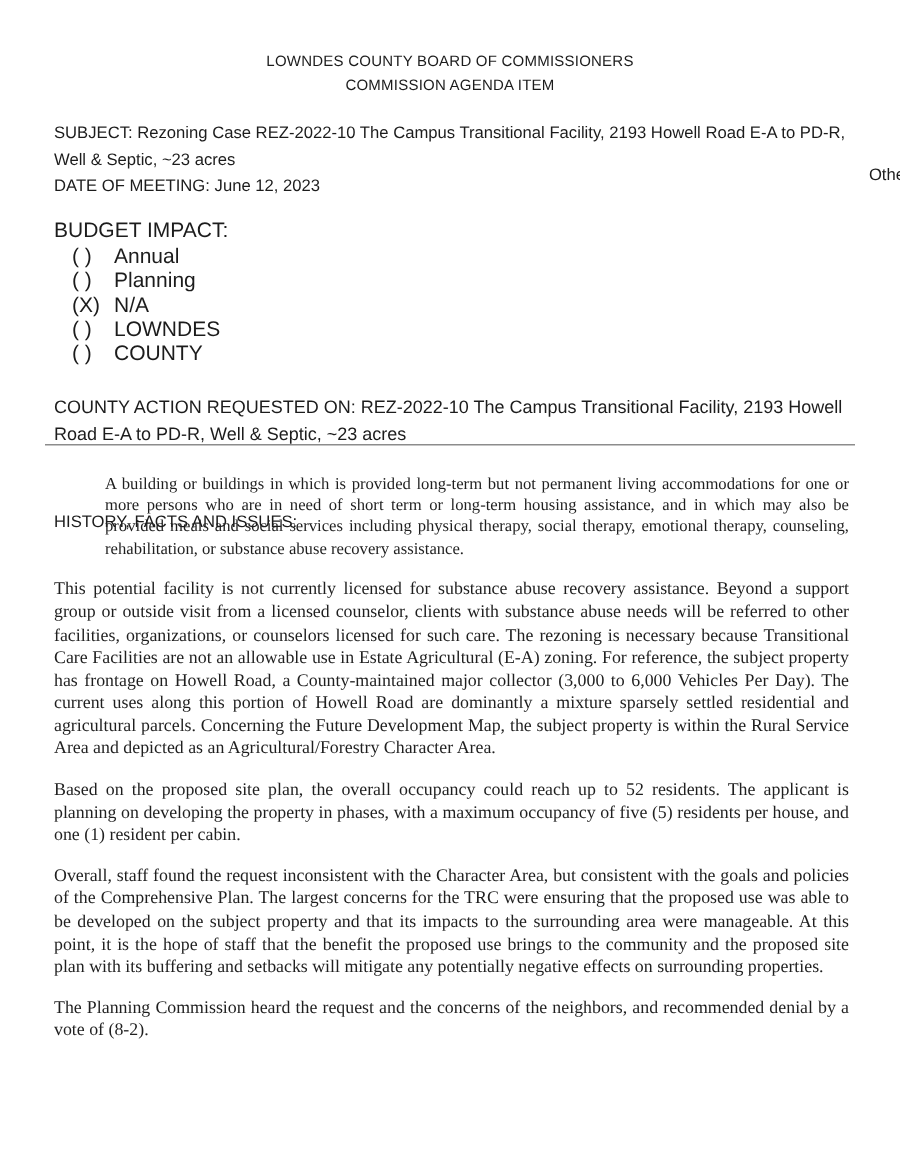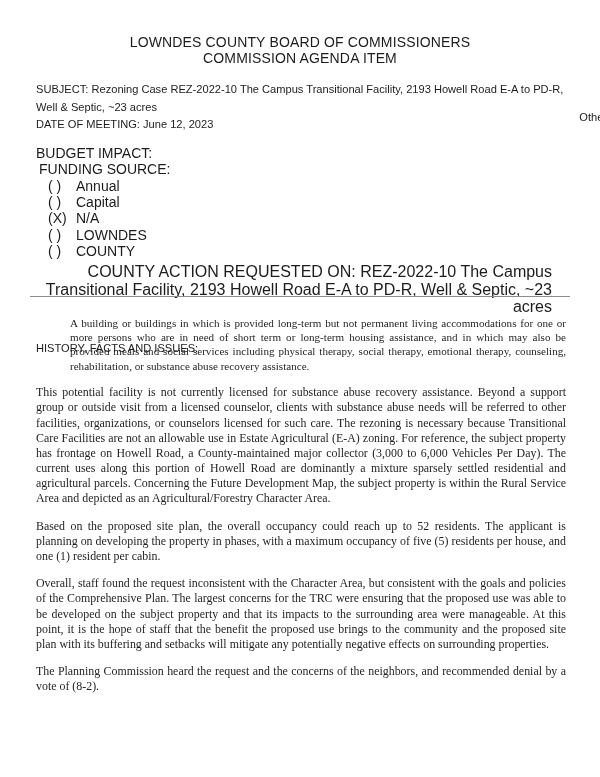--- a/index.html
+++ b/index.html
@@ -26,21 +26,21 @@
 
   
   .doc-header {
     position: absolute;
     left: 0;
     top: 34px;
     width: 600px;
     text-align: center;
   }
   .doc-header .line {
-    font-size: 14px;
+    font-size: 10px;
     letter-spacing: 0.15px;
     line-height: 16px;
     white-space: nowrap;
   }
 
   
   .subject-block {
     position: absolute;
     left: 36px;
     top: 81px;
@@ -92,26 +92,25 @@
     text-align: left;
     padding-left: 4px;
   }
   .funding-list .fname {
     display: inline-block;
   }
 
   
   .county-action {
     position: absolute;
-    left: 24px;
+    left: 36px;
     top: 263px;
     width: 528px;
-    font-size: 16px;
+    font-size: 12px;
     line-height: 17.5px;
-    text-align: right;
   }
   .rule {
     position: absolute;
     left: 30px;
     top: 296px;
     width: 540px;
     height: 0;
     border-top: 1px solid #8c8c8c;
   }
 
@@ -156,29 +155,28 @@
     <div class="line sans">COMMISSION AGENDA ITEM</div>
   </div>
 
   <div class="subject-block sans">SUBJECT: Rezoning Case REZ-2022-10 The Campus Transitional Facility, 2193 Howell Road E-A to PD-R, Well &amp; Septic, ~23 acres</div>
 
   <div class="meeting-row sans">DATE OF MEETING: June 12, 2023</div>
   <div class="other-label sans">Other</div>
 
   <div class="budget-block sans">
     <div>BUDGET IMPACT:</div>
-    <div class="fund-label">FUNDING SOURCE:</div>
     <ul class="funding-list">
       <li>
         <span class="mark">( )</span>
         <span class="fname">Annual</span>
       </li>
       <li>
         <span class="mark">( )</span>
-        <span class="fname">Capital</span>
+        <span class="fname">Planning</span>
       </li>
       <li>
         <span class="mark">(X)</span>
         <span class="fname">N/A</span>
       </li>
       <li>
         <span class="mark">( )</span>
         <span class="fname">LOWNDES</span>
       </li>
       <li>

